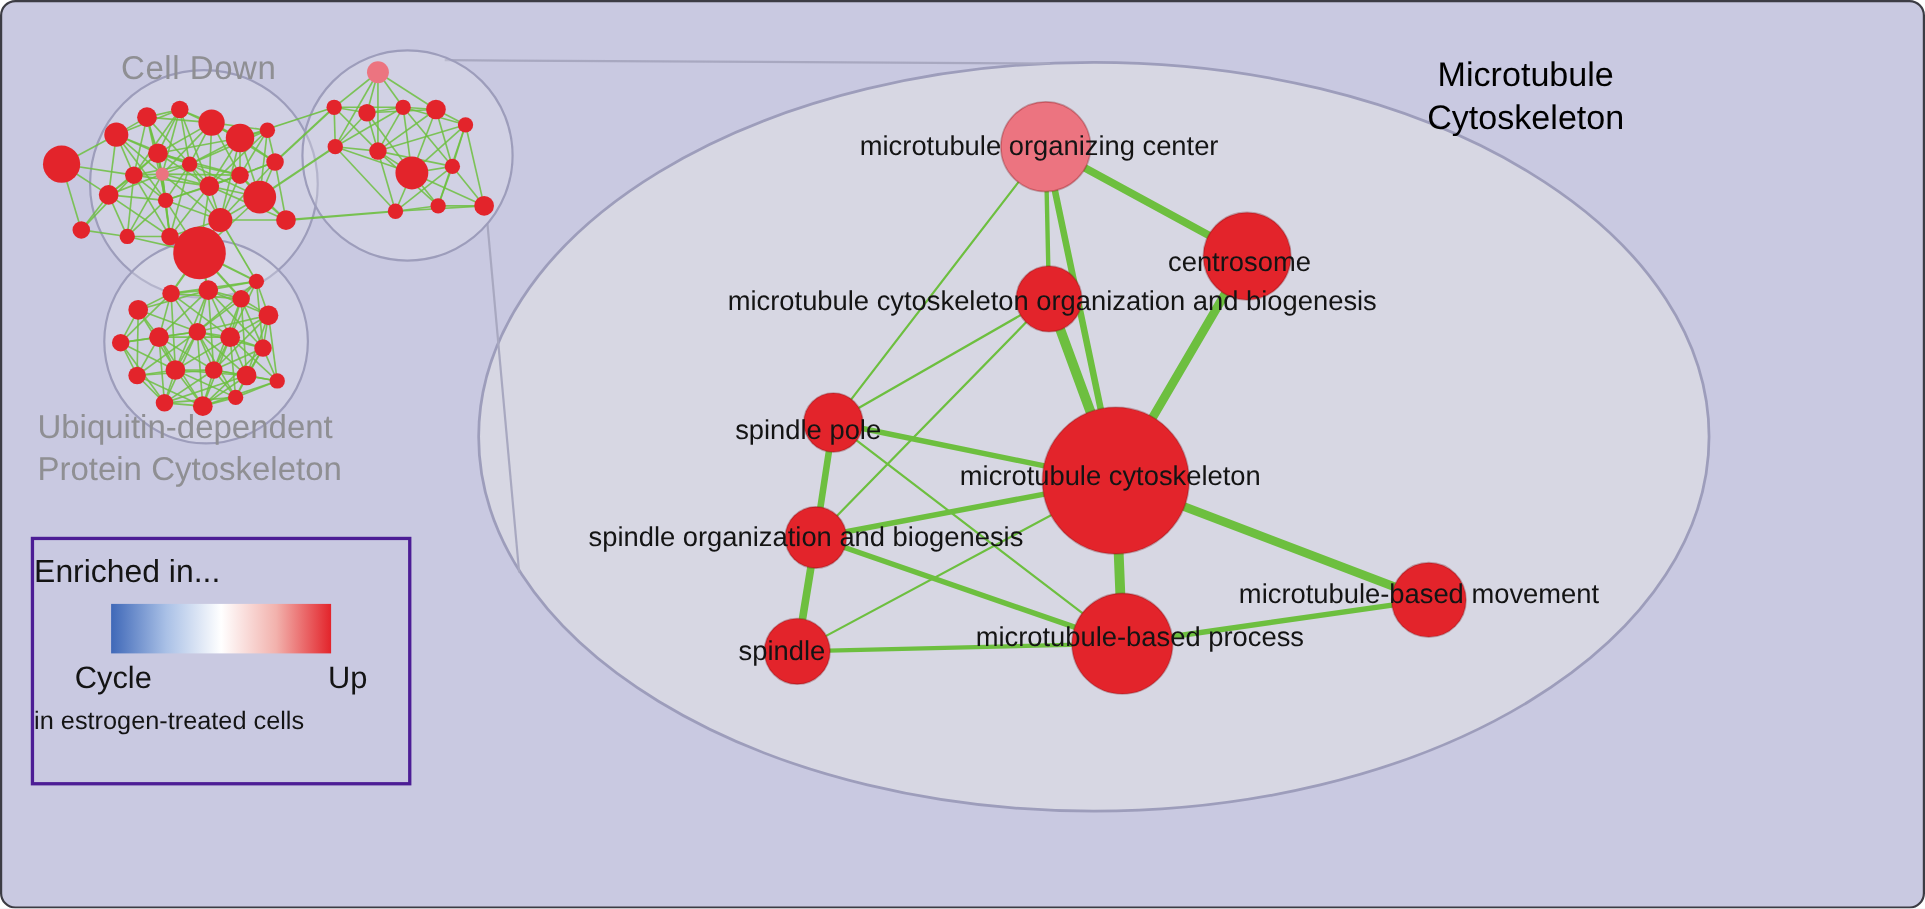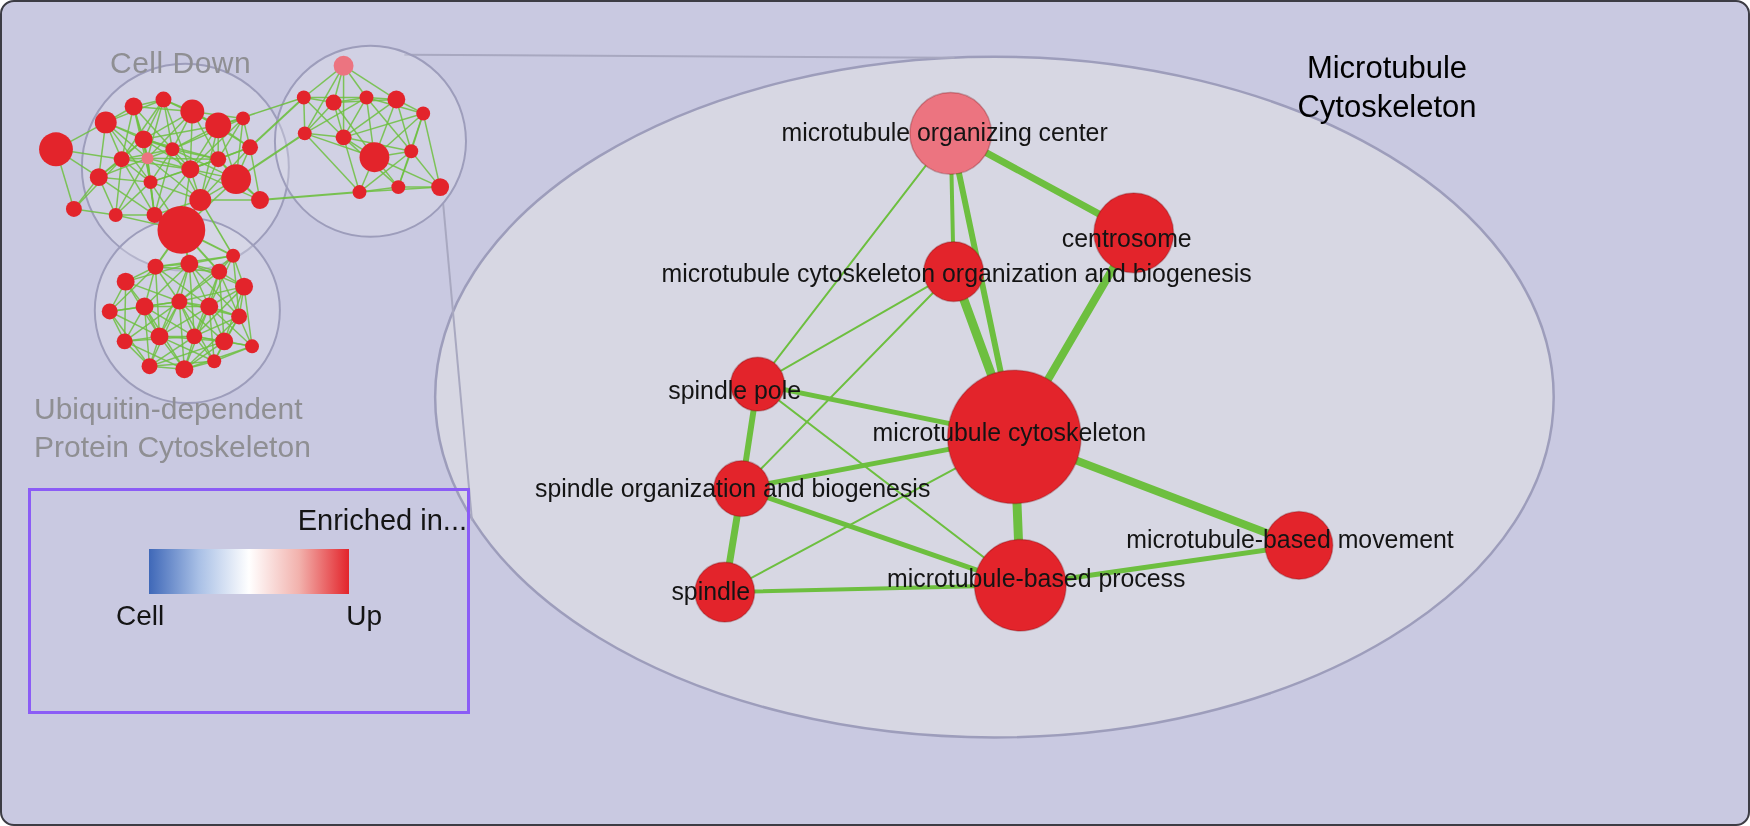--- a/index.html
+++ b/index.html
@@ -9,26 +9,26 @@
     box-sizing:border-box;
     border:2px solid #3c3c44;
     border-radius:14px;
     overflow:hidden;
     font-family:"Liberation Sans",sans-serif;
   }
   #net-svg{position:absolute;left:0;top:0;width:100%;height:100%;}
   #net-svg text{font-family:"Liberation Sans",sans-serif;}
   .overlay{position:absolute;}
   #cell-cycle-label{left:108px;top:44px;font-size:30px;letter-spacing:0.5px;}
-  #ubiq-label{left:32px;top:388px;font-size:30px;line-height:38px;}
+  #ubiq-label{left:32px;top:368px;font-size:30px;line-height:38px;}
   #mt-label{left:1255px;top:46px;width:260px;text-align:center;font-size:31px;line-height:39px;color:#000000;}
   #legend{
-    left:26px;top:486px;width:442px;height:226px;
-    border:3px solid #8b5cf6;box-sizing:border-box;
-    text-align:right;
+    left:26px;top:486px;width:346px;height:226px;
+    border:3px solid #4c1d95;box-sizing:border-box;
+    text-align:left;
   }
   #legend-title{font-size:29px;margin-top:13px;color:#141414;}
   #legend-bar{width:200px;height:45px;margin:12px auto 6px auto;}
   #legend-ends{width:266px;margin:0 auto;display:flex;justify-content:space-between;font-size:28px;color:#141414;}
   #legend-caption{font-size:23px;line-height:30px;margin-top:8px;color:#141414;}
 </style>
 </head>
 <body>
 
 <div id="figure" style="background: rgb(201, 201, 225); border-color: rgb(60, 60, 68);">
@@ -407,20 +407,21 @@
 
   <div class="overlay" id="mt-label">
     <div>Microtubule</div>
     <div>Cytoskeleton</div>
   </div>
 
   <div class="overlay" id="legend">
     <div id="legend-title">Enriched in...</div>
     <div id="legend-bar" style="background: linear-gradient(90deg, rgb(63, 104, 184) 0%, rgb(169, 192, 230) 25%, rgb(255, 255, 255) 50%, rgb(242, 178, 173) 75%, rgb(227, 36, 43) 100%);"></div>
     <div id="legend-ends">
-      <span>Cell</span>
+      <span>Cycle</span>
       <span>Up</span>
     </div>
     <div id="legend-caption">
+      <div>in estrogen-treated cells</div>
     </div>
   </div>
 
 </div>
 
 </body></html>

